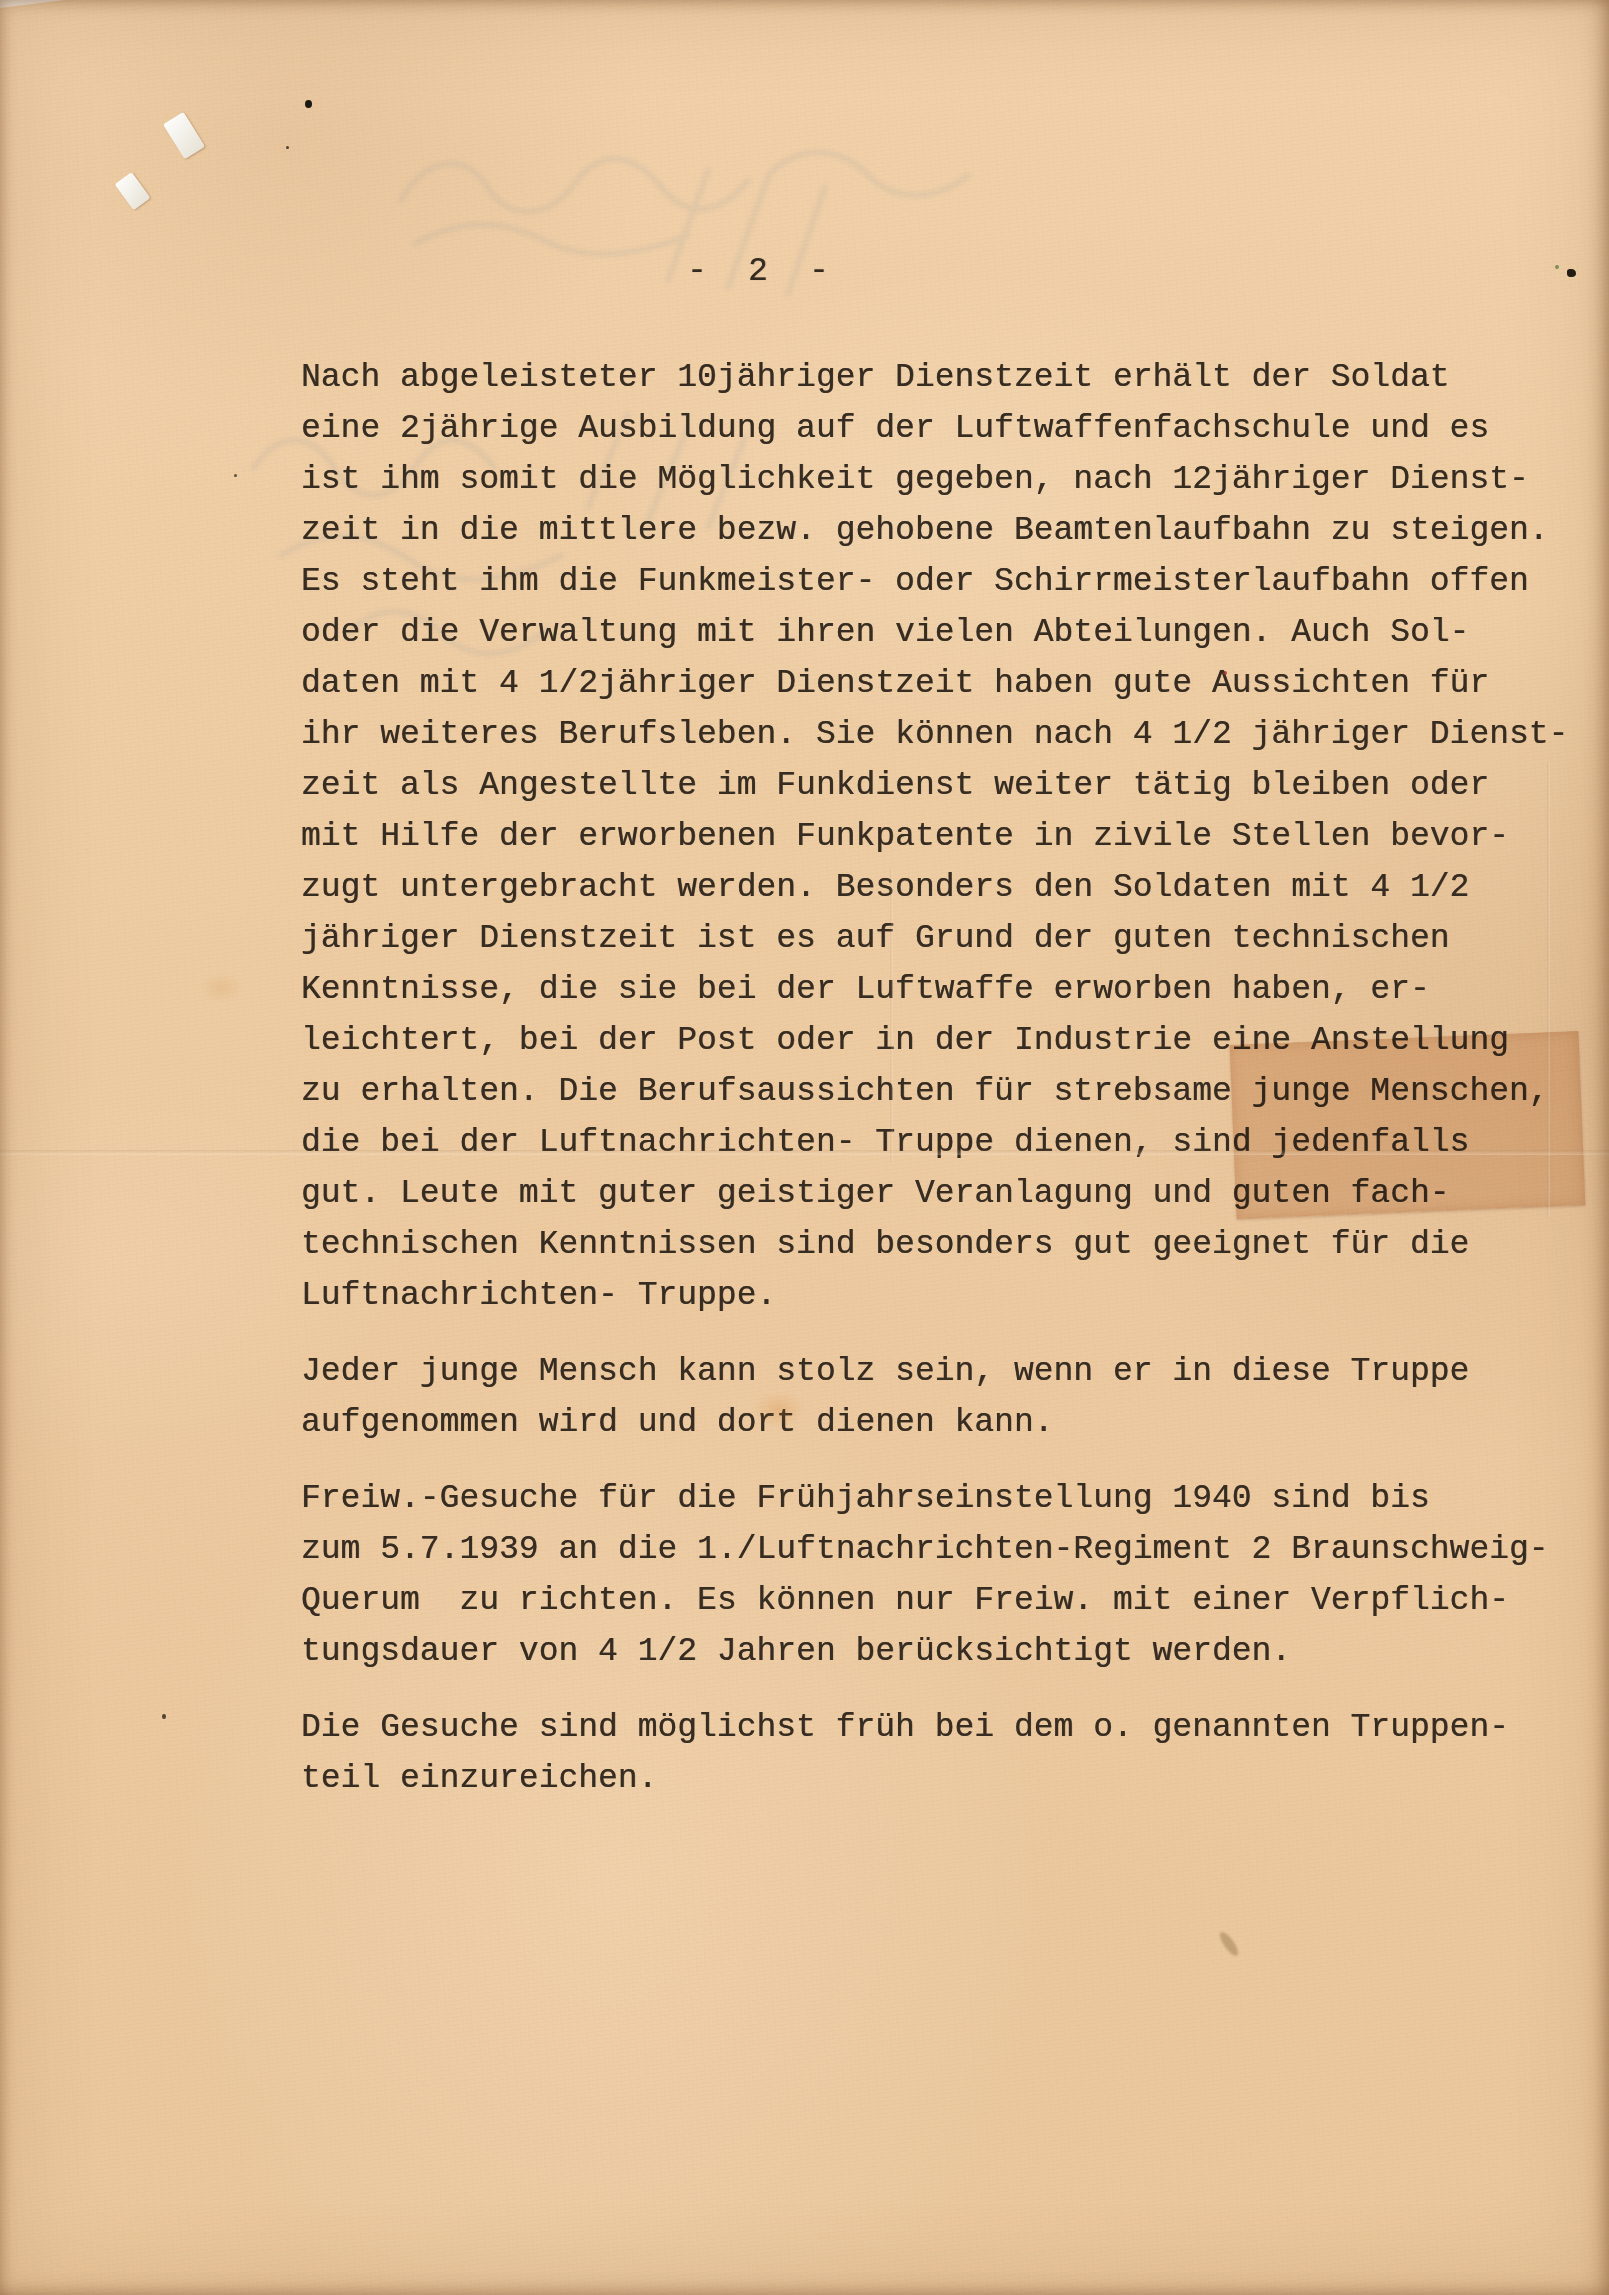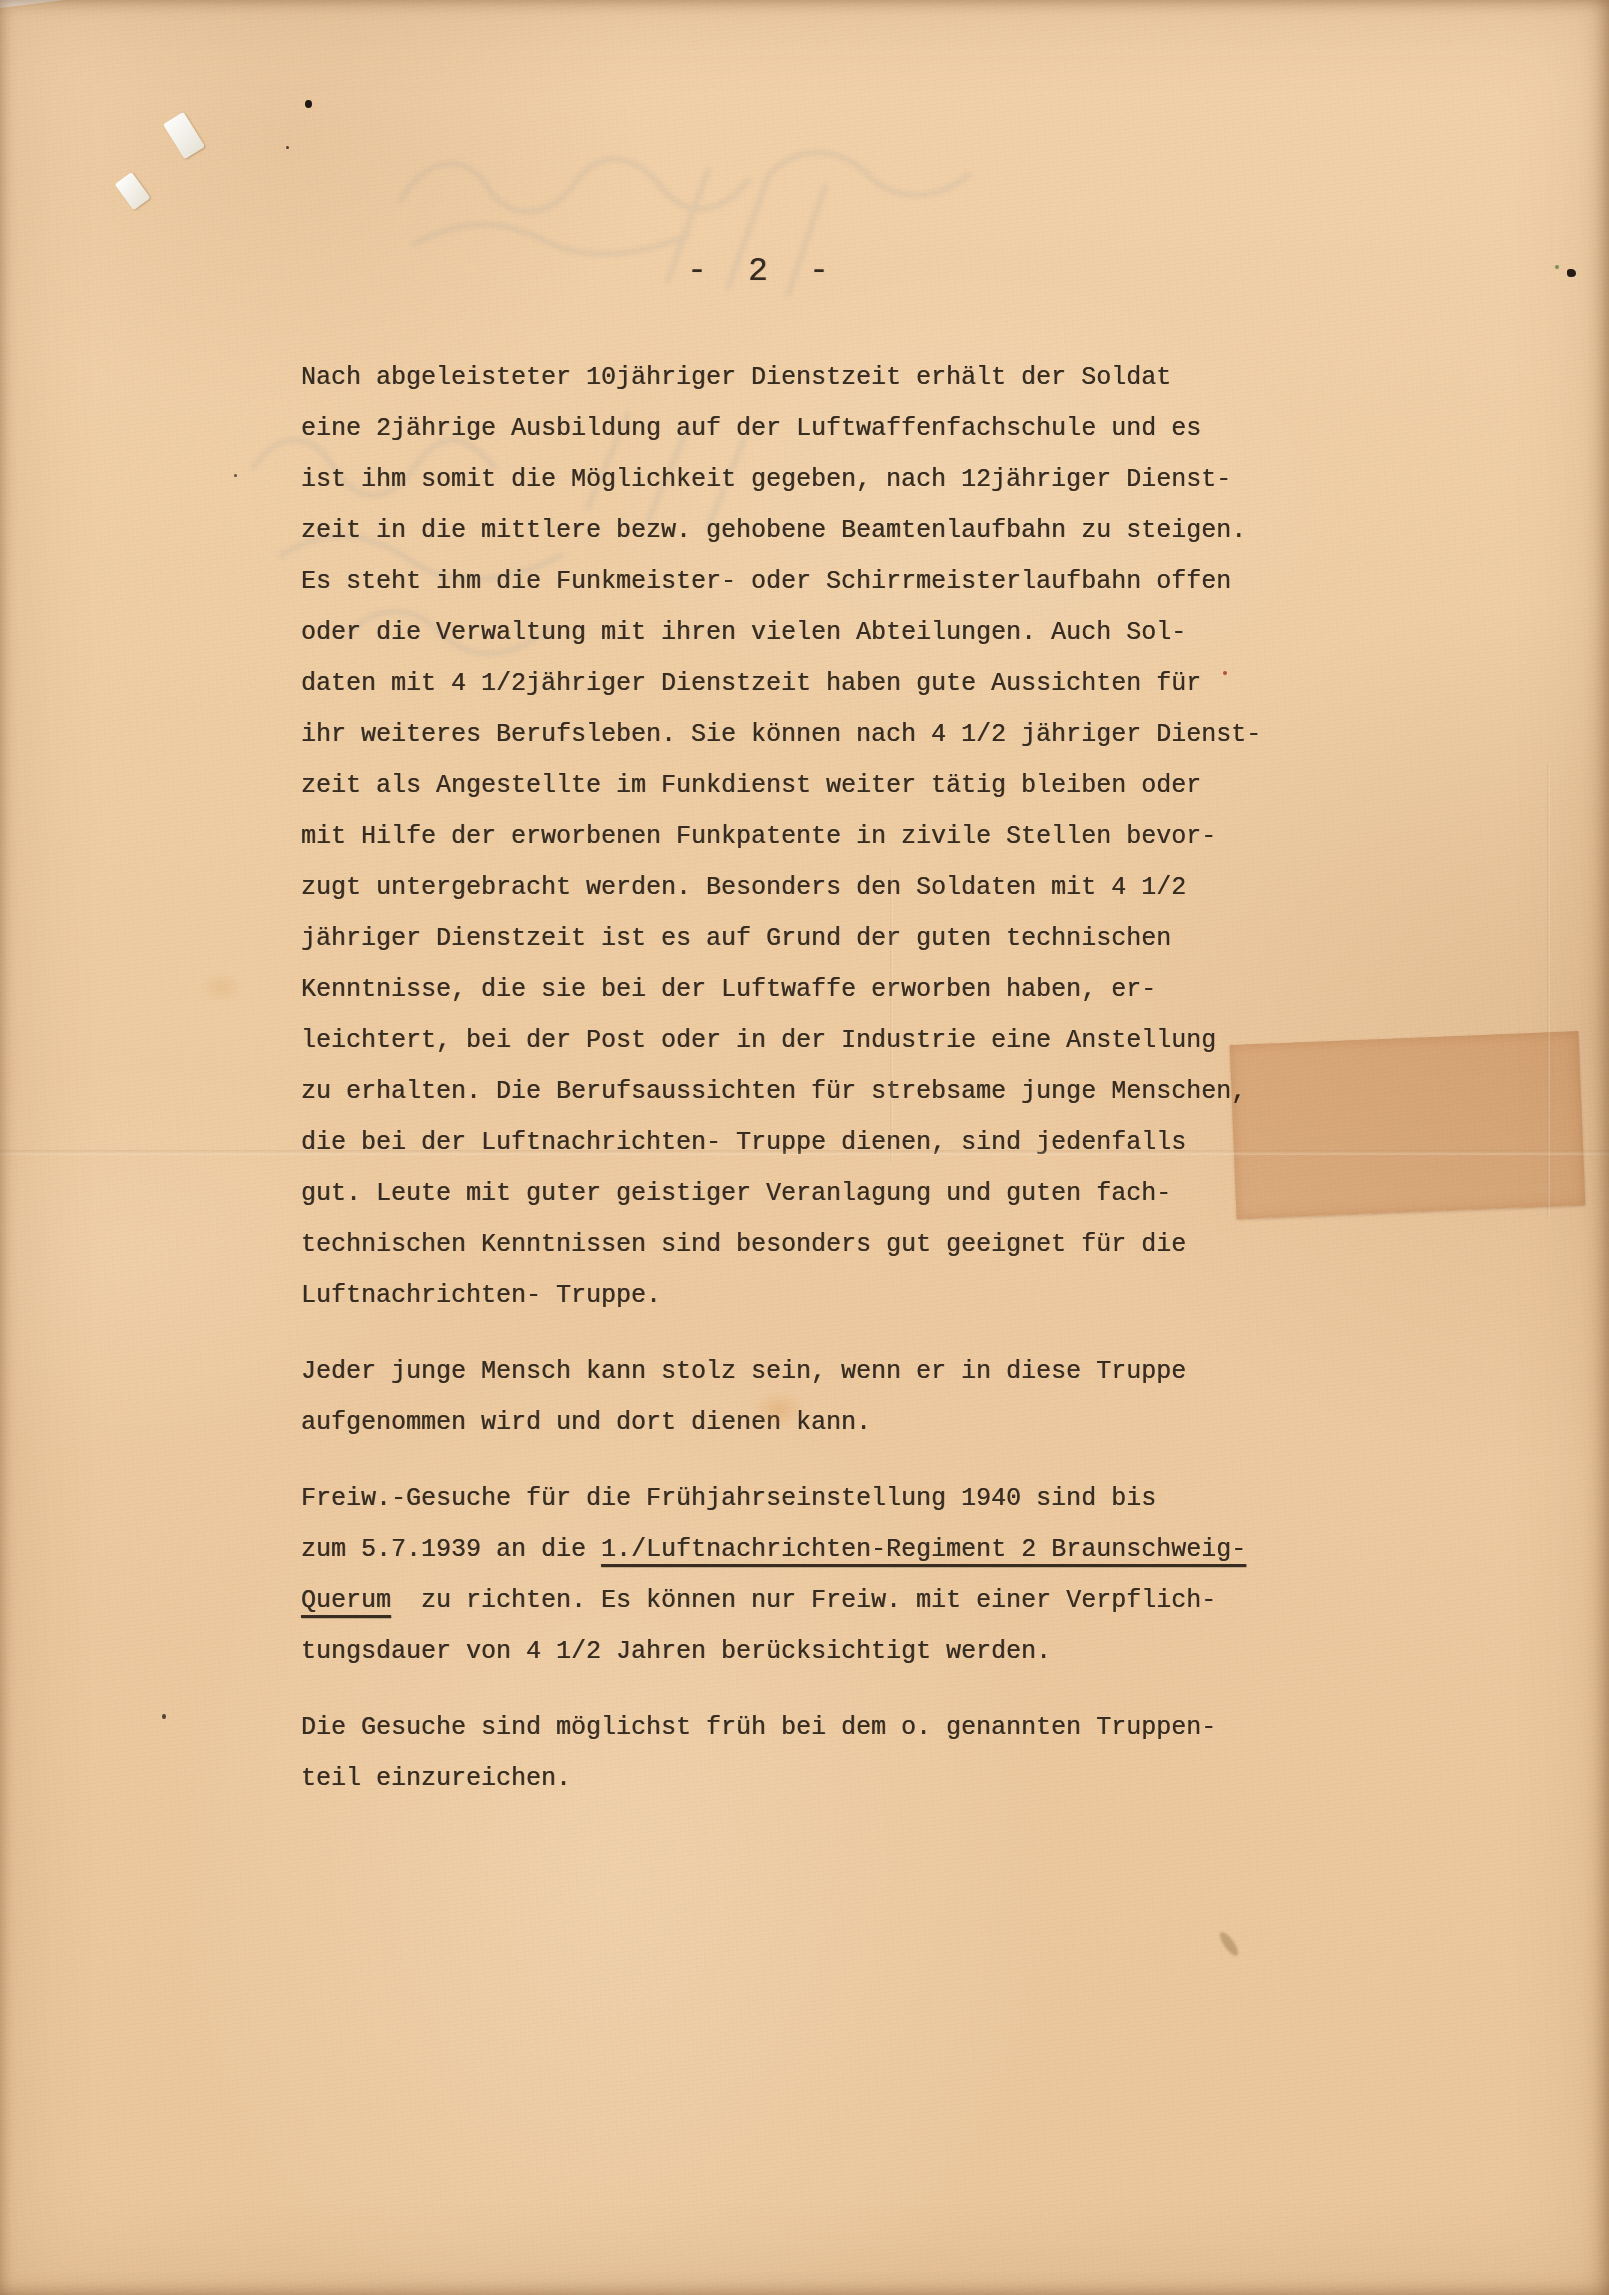--- a/index.html
+++ b/index.html
@@ -33,30 +33,29 @@
     box-shadow:
       inset 0 0 94px rgba(130,85,45,0.20),
       inset -13.4px 0 20px -8px rgba(105,65,30,0.38),
       inset 9.4px 0 16px -8px rgba(110,70,35,0.28),
       inset 0 9.4px 17.4px -8px rgba(110,70,35,0.30),
       inset 0 -10.7px 18.7px -8px rgba(110,70,35,0.30);
   }
   
   .text-block{
     position:absolute;left:301px;top:352px;
-    font-size:25px;line-height:51px;
+    font-size:33px;line-height:51px;
     color:#362c21;
     letter-spacing:0;
     text-shadow:0.4px 0.4px 0.6px rgba(54,43,32,0.55), -0.2px 0 0.4px rgba(54,43,32,0.30);
     white-space:pre;
   }
   .paragraph{margin:0 0 25px 0;}
   .line{height:51px;}
   .u{
-    text-decoration:underline;
     text-decoration-thickness:2.7px;
     text-underline-offset:8px;
     text-decoration-color:rgba(48,38,28,0.88);
   }
   .page-number{
     position:absolute;left:687px;top:255px;
     font-size:33px;line-height:33px;
     word-spacing:21.4px;
     color:#352b20;
     text-shadow:0.4px 0.4px 0.7px rgba(54,43,32,0.6);

